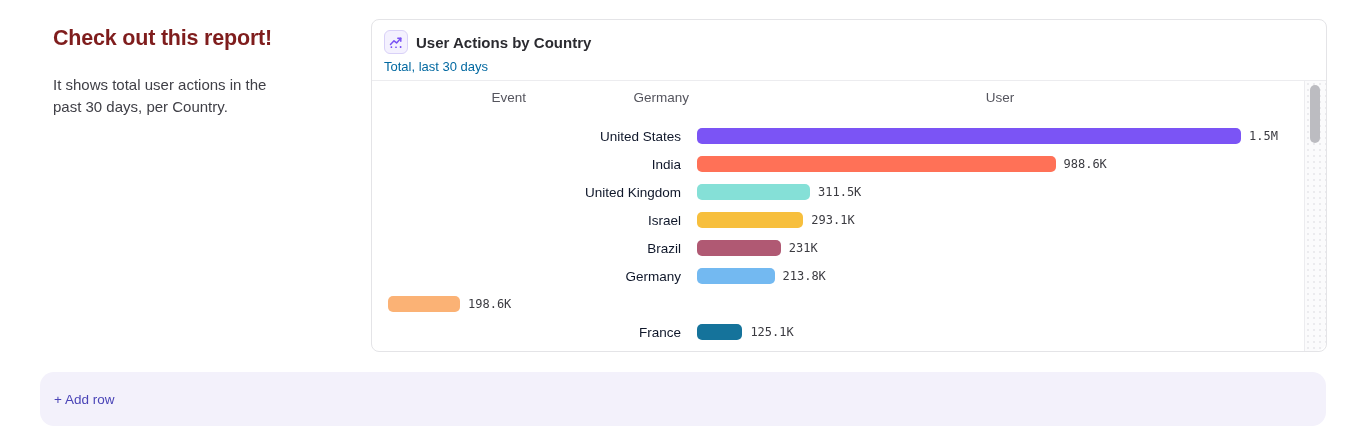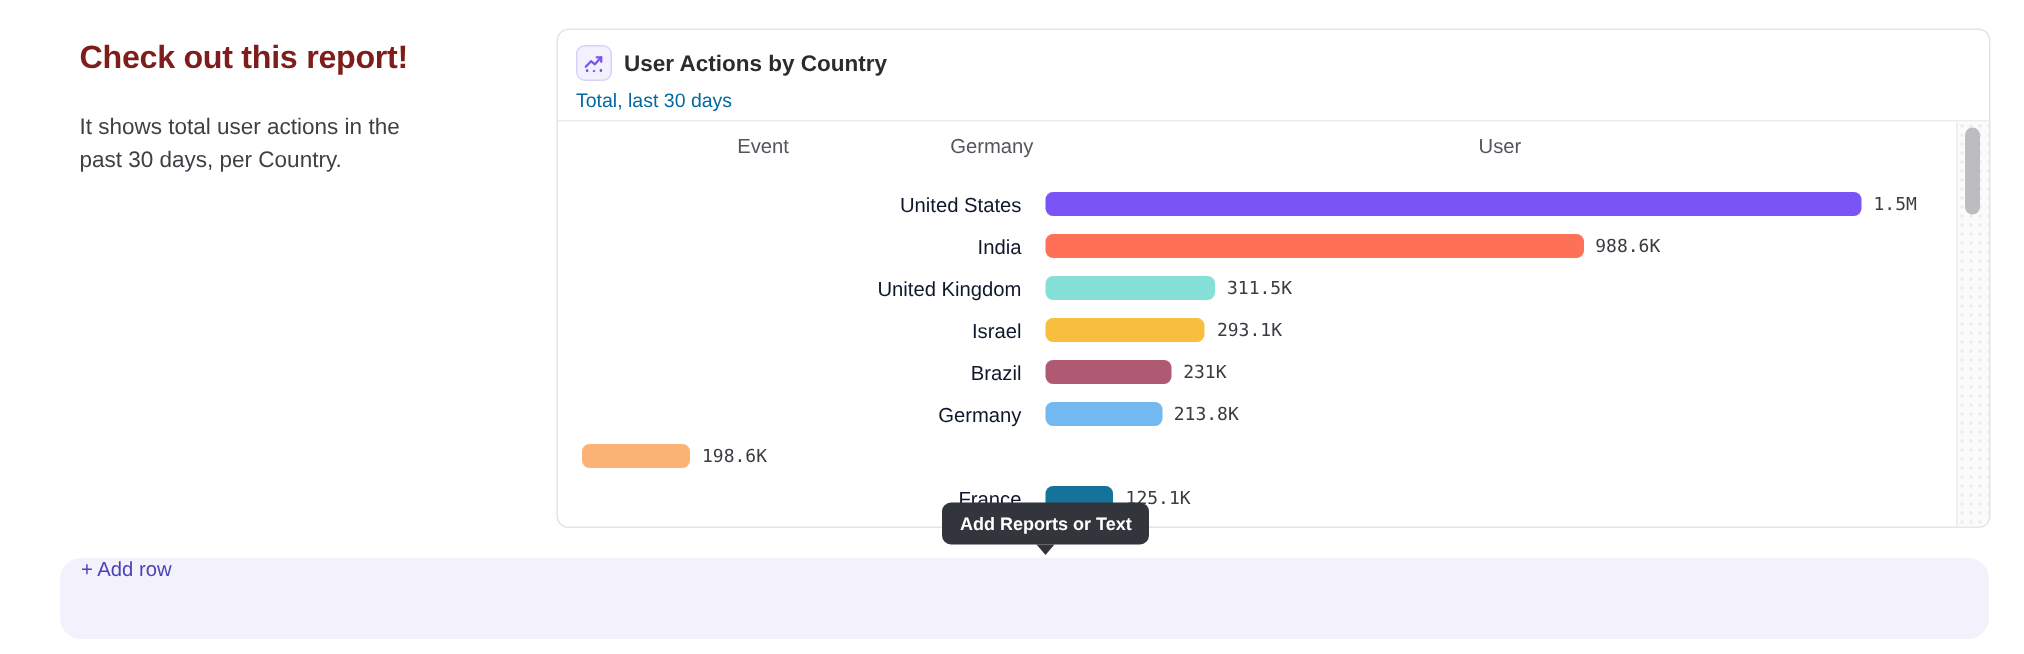--- a/index.html
+++ b/index.html
@@ -53,21 +53,21 @@
 
   
   .tooltip{position:absolute;left:628px;top:335px;height:28px;line-height:28px;padding:0 12px;
            background:#32353c;color:#fff;font-size:12px;font-weight:700;border-radius:6px;
            white-space:nowrap;z-index:20;}
   .tooltip .caret{position:absolute;left:50%;top:100%;margin-left:-6px;width:0;height:0;
            border:6px solid transparent;border-top:7px solid #32353c;border-bottom:none;}
 
   
   .add-row{position:absolute;left:40px;top:372px;width:1286px;height:54px;border-radius:14px;
-           background:#f3f1fb;display:flex;padding-left:14px;box-sizing:border-box;
+           background:#f3f1fb;display:flex;align-items:center;padding-left:14px;box-sizing:border-box;
            cursor:pointer;}
   .add-row span{font-size:13.5px;font-weight:500;color:#4a44b7;}
 </style>
 </head>
 <body>
 
 <div class="page">
 
   <div class="intro">
     <h1>Check out this report!</h1>
@@ -156,22 +156,18 @@
             </div>
           </div>
         </div>
 
       <div class="vscroll">
         <div class="vthumb"></div>
       </div>
     </div>
   </div>
 
-  <div class="tooltip">
-    <span>Add Reports or Text</span>
-    <span class="caret"></span>
-  </div>
 
   <div class="add-row">
     <span>+ Add row</span>
   </div>
 
 </div>
 
 </body></html>

